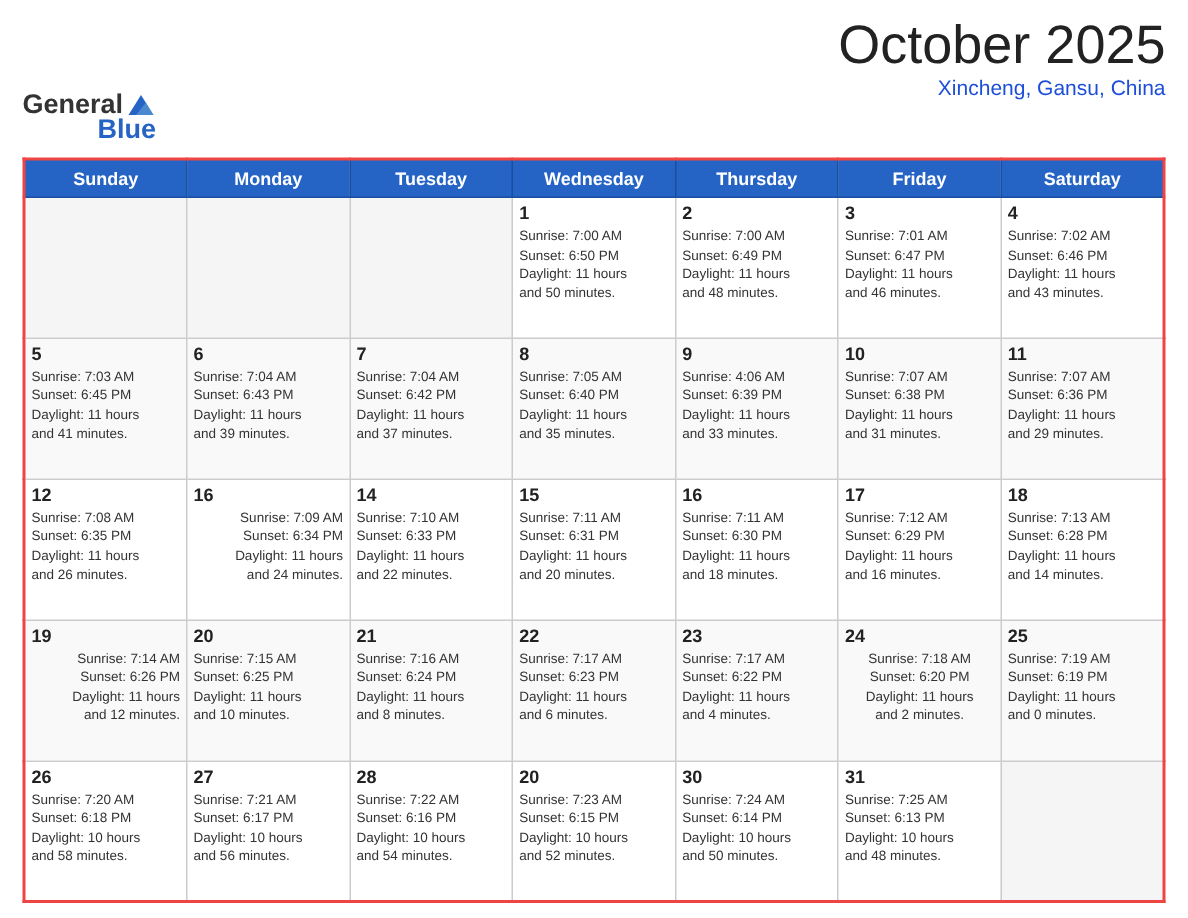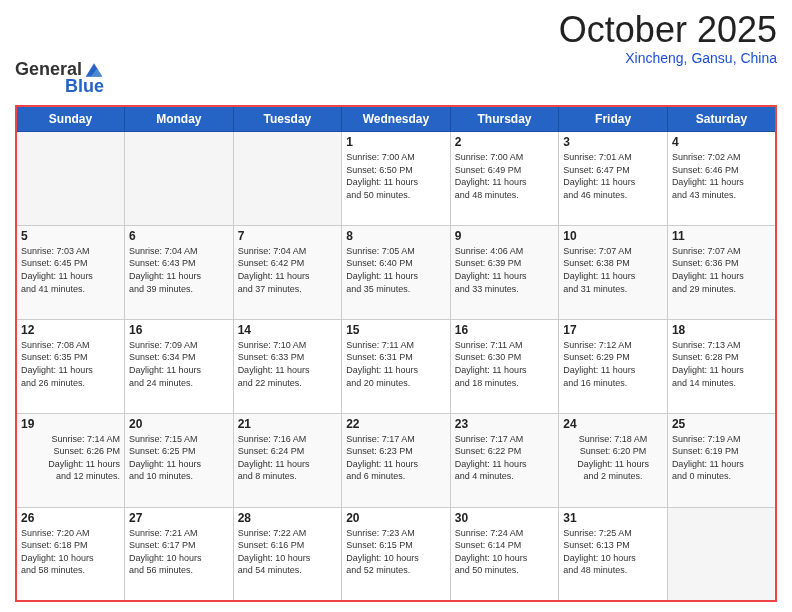--- a/index.html
+++ b/index.html
@@ -214,21 +214,21 @@
         <tr>
           <td>
             <div class="day-number">12</div>
             <div class="day-info" style="white-space: pre-line;">Sunrise: 7:08 AM
 Sunset: 6:35 PM
 Daylight: 11 hours
 and 26 minutes.</div>
           </td>
           <td>
             <div class="day-number">16</div>
-            <div class="day-info" style="white-space: pre-line;">Sunrise: 7:09 AM
+            <div class="day-info" style="white-space: pre-line; text-align: right;">Sunrise: 7:09 AM
 Sunset: 6:34 PM
 Daylight: 11 hours
 and 24 minutes.</div>
           </td>
           <td>
             <div class="day-number">14</div>
             <div class="day-info" style="white-space: pre-line;">Sunrise: 7:10 AM
 Sunset: 6:33 PM
 Daylight: 11 hours
 and 22 minutes.</div>

